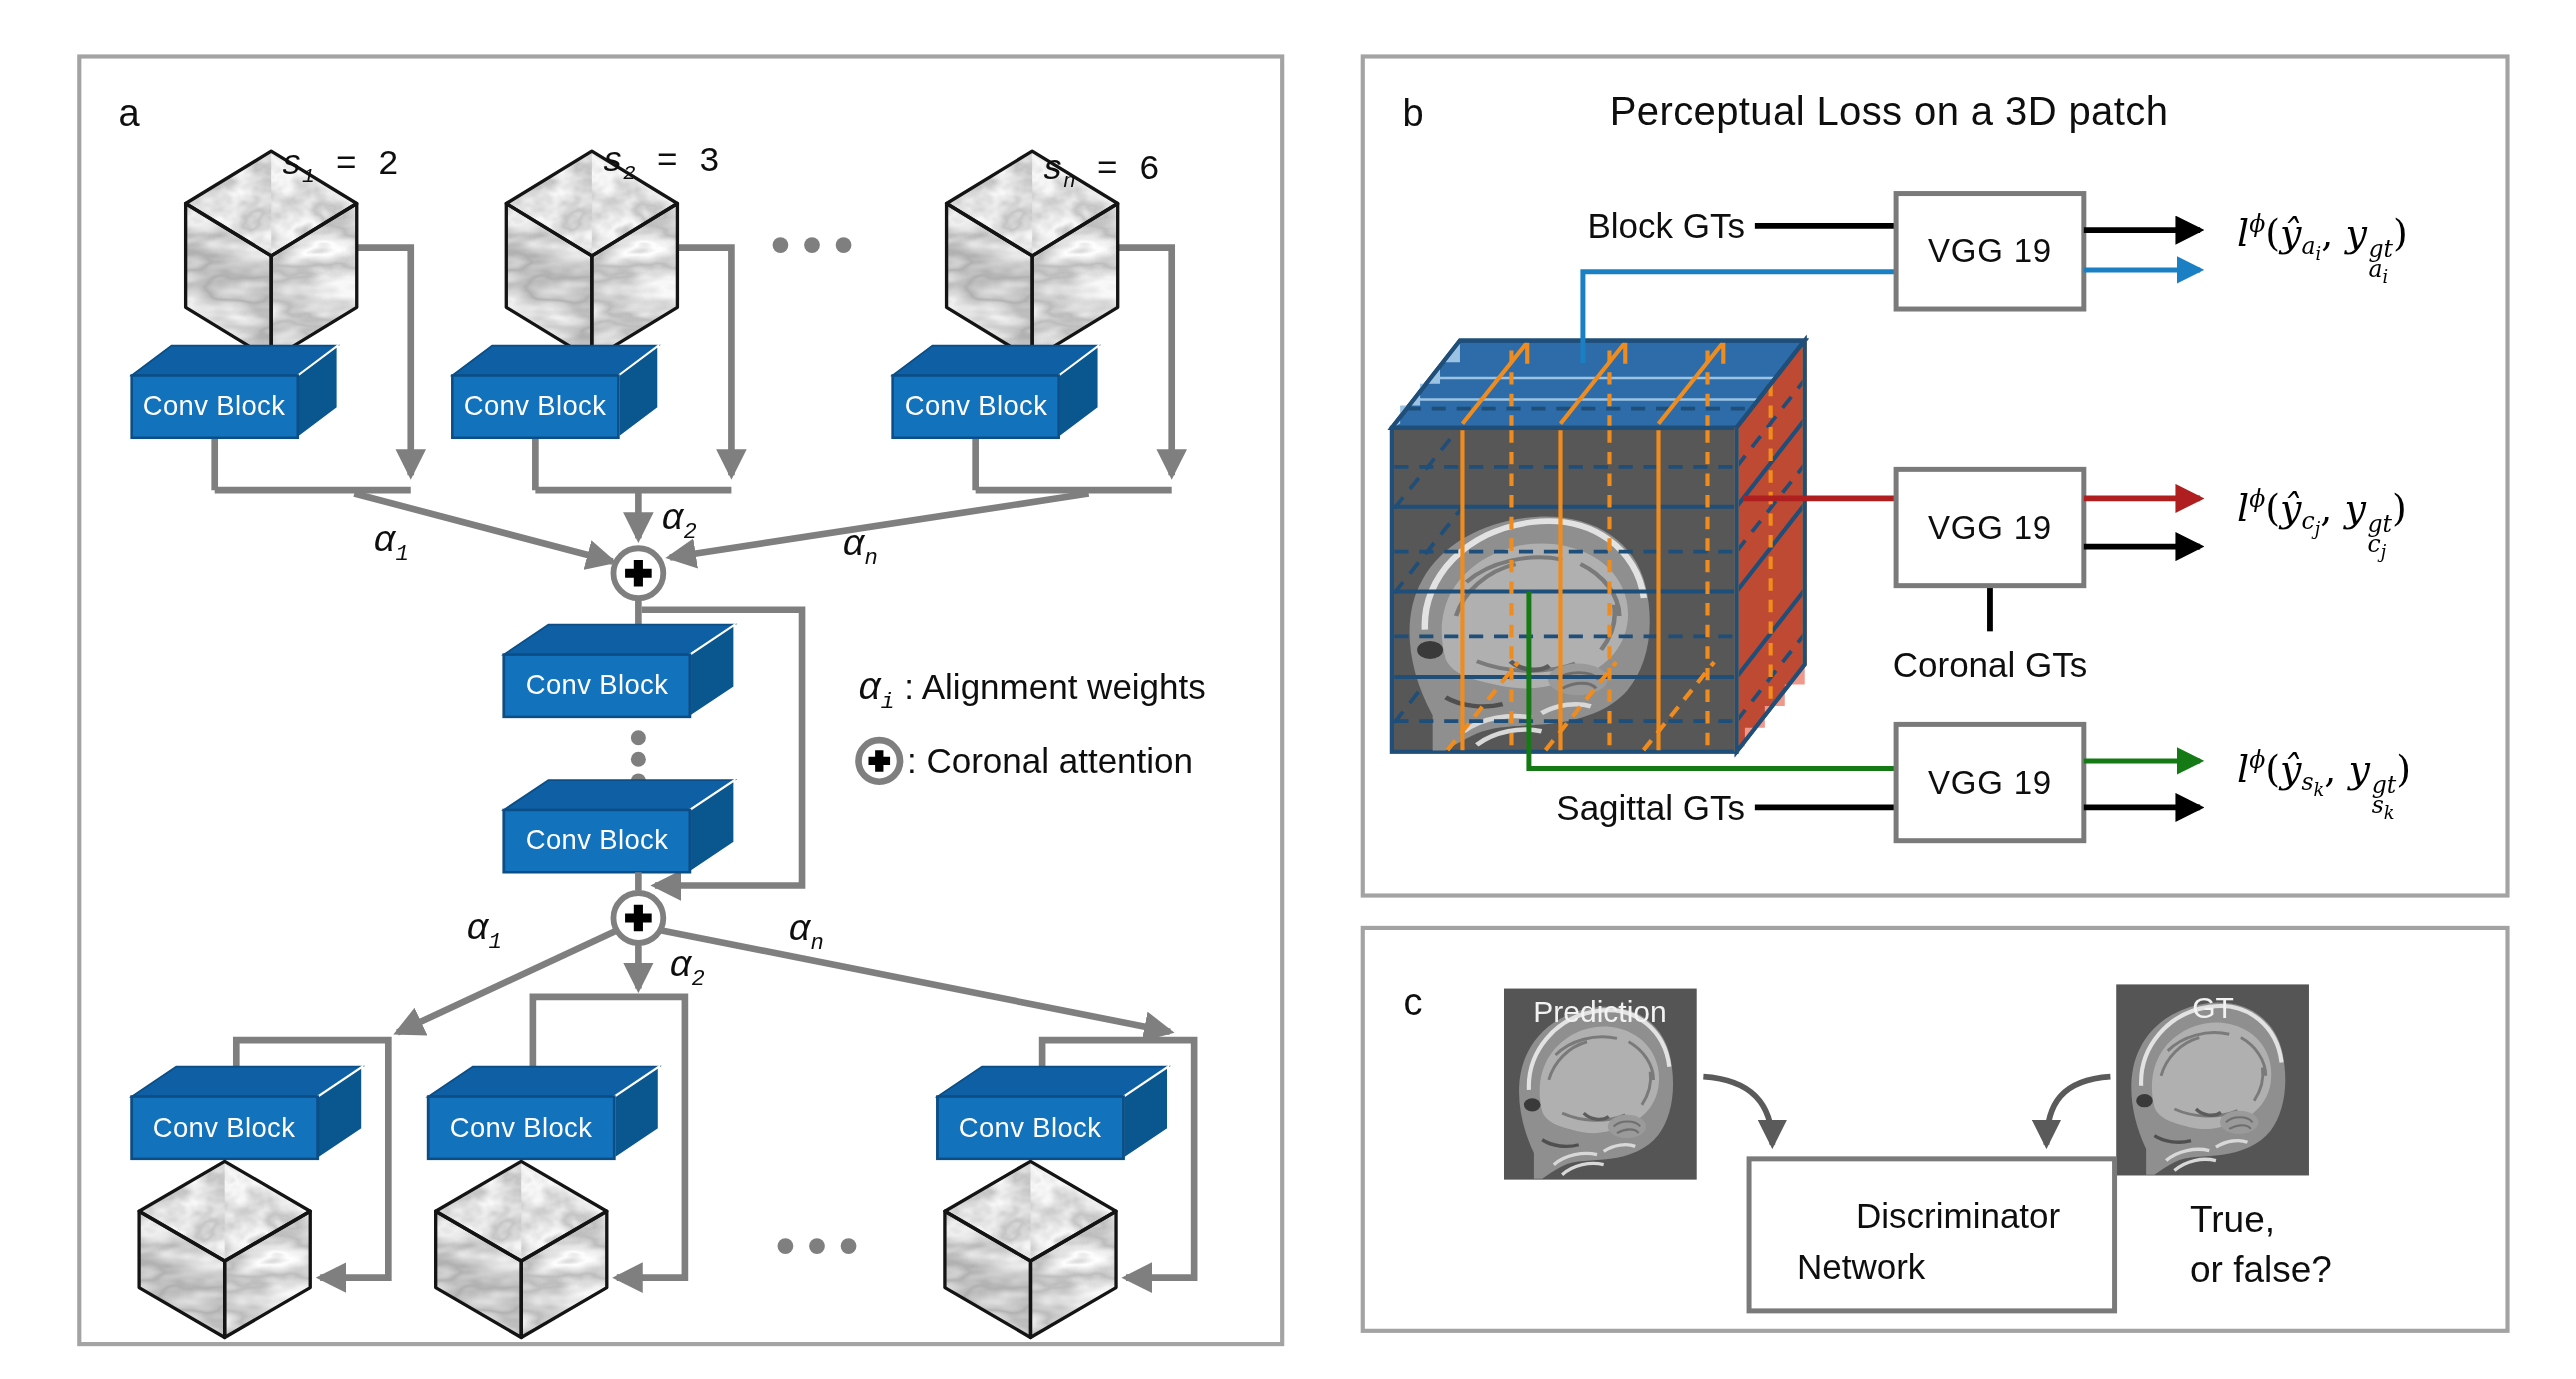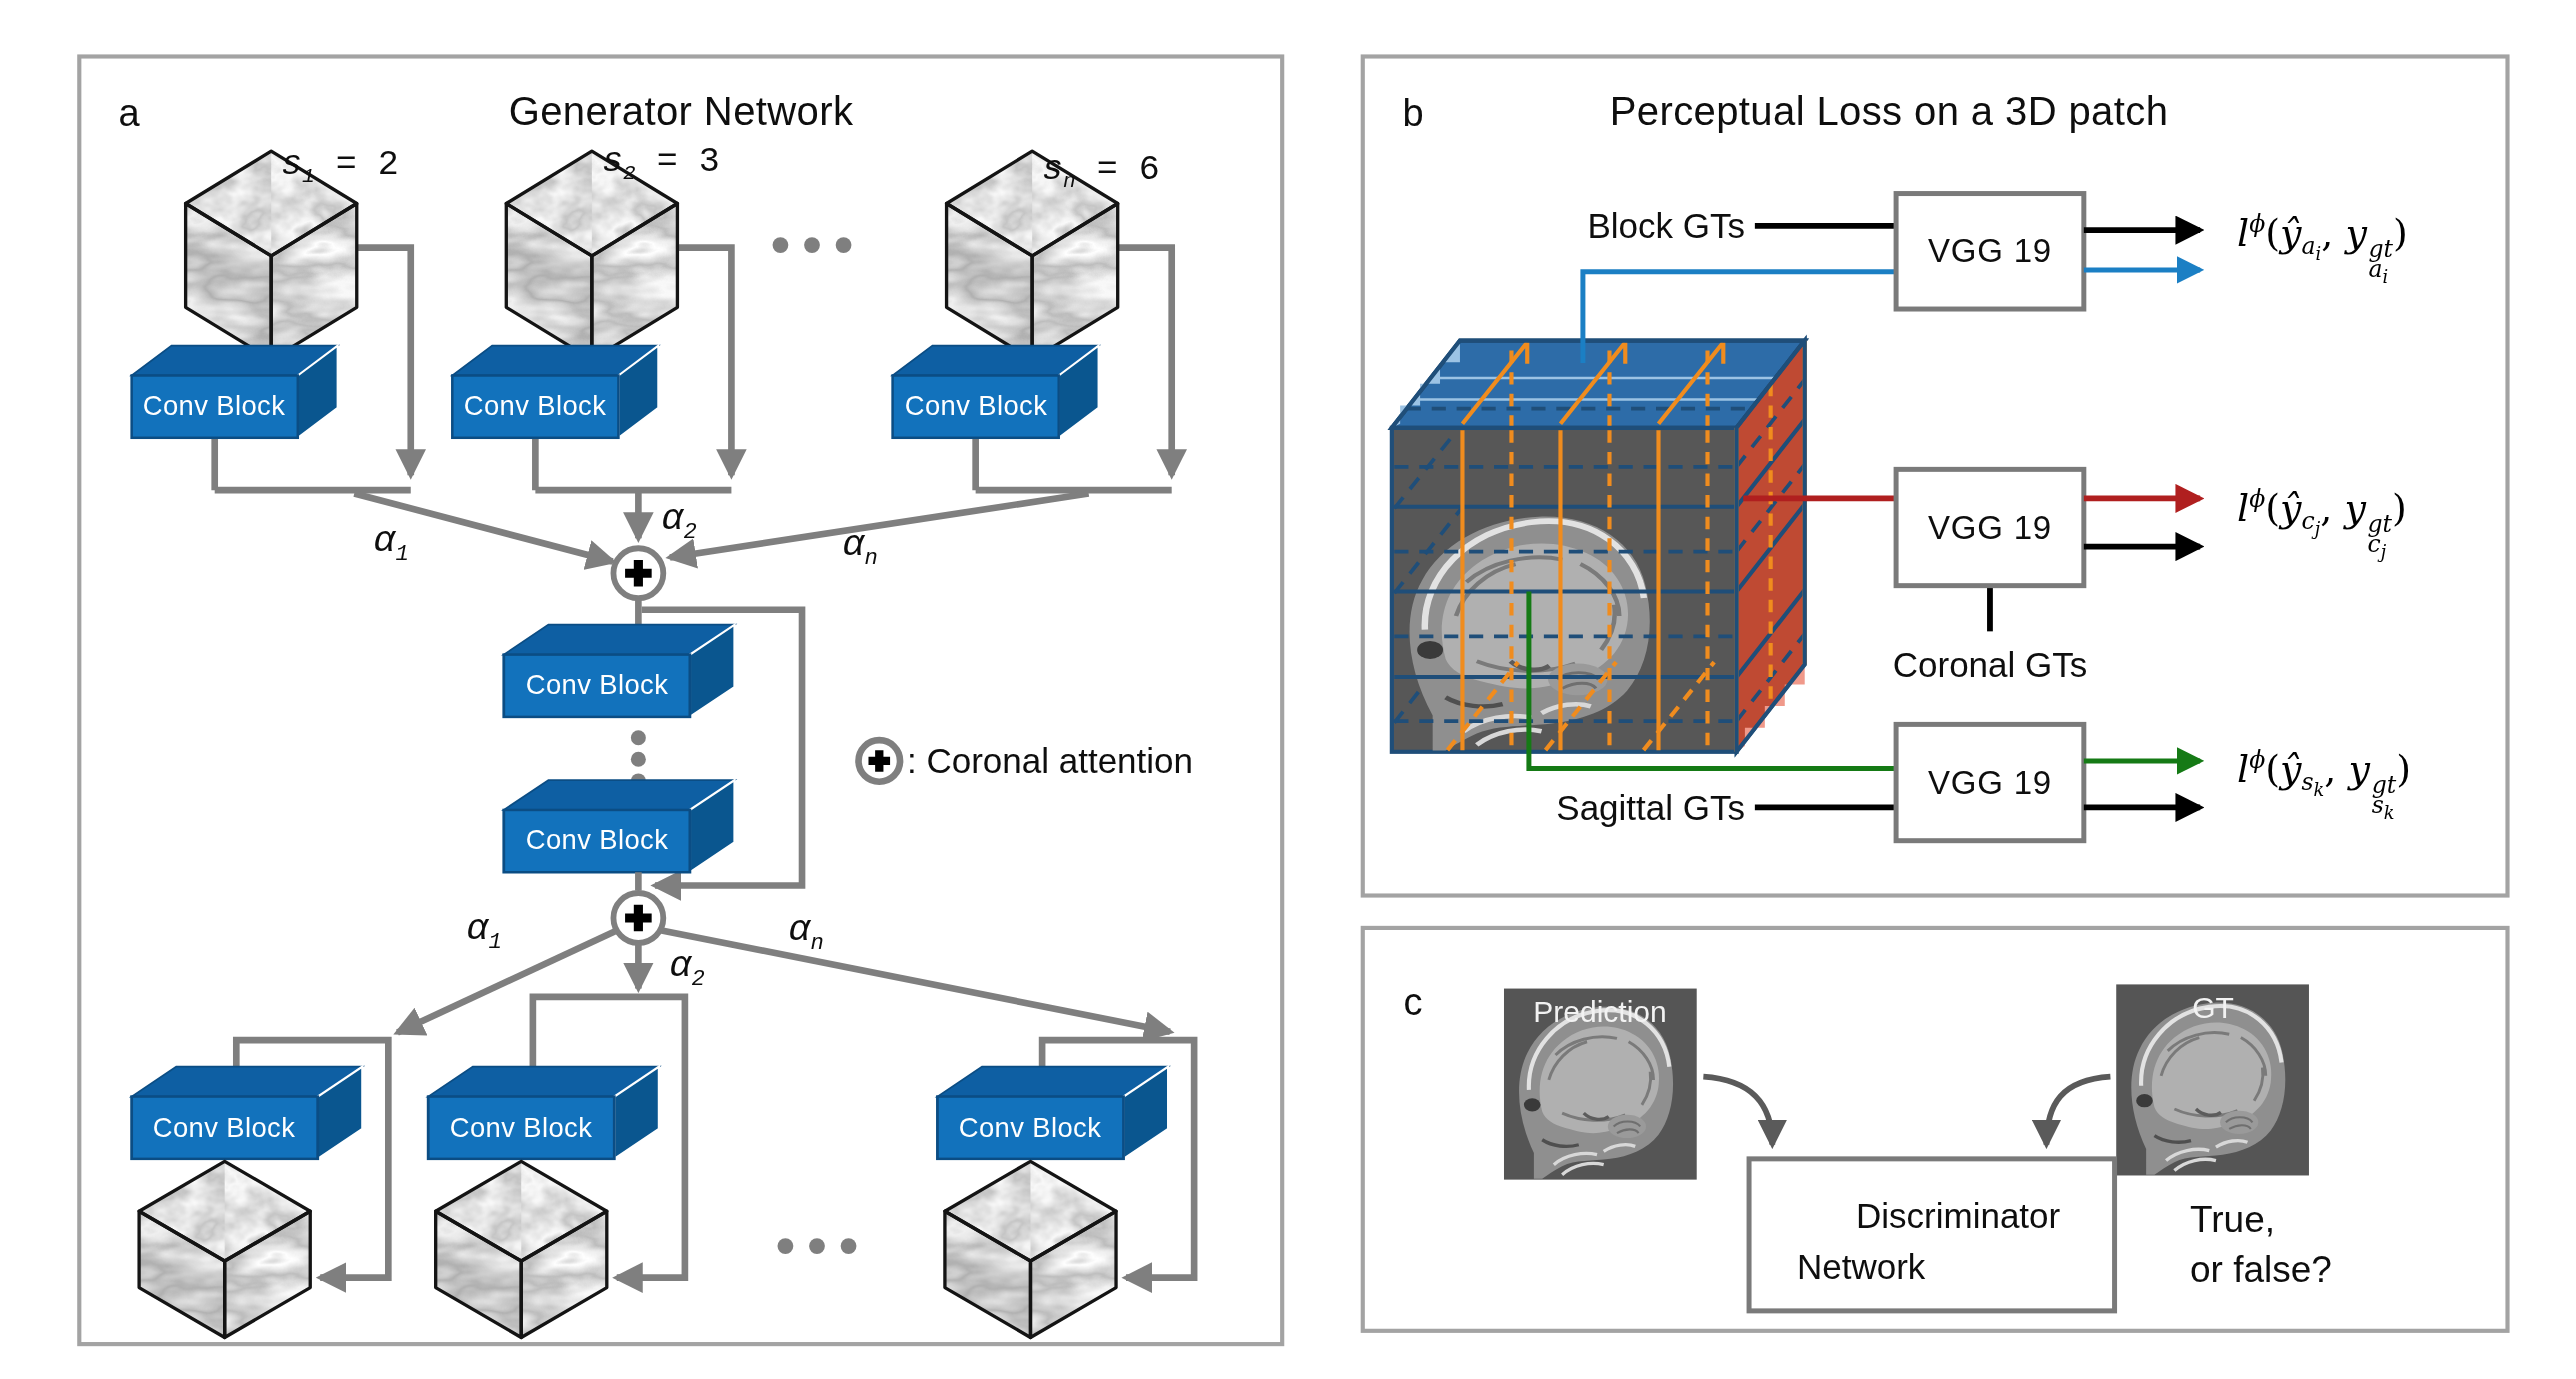--- a/index.html
+++ b/index.html
@@ -318,34 +318,34 @@
     <use href="#mri" transform="translate(2547,1185)"></use>
 
     <path d="M2050,1296 C2108,1300 2133,1328 2133,1378" class="lndark" marker-end="url(#mDark)"></path>
     <path d="M2540,1296 C2482,1300 2463,1328 2463,1378" class="lndark" marker-end="url(#mDark)"></path>
 
     <rect x="2105" y="1395" width="440" height="183" class="wbox"></rect>
   </g>
 </svg>
 
 <div class="t ctr panelletter" style="left:129px;top:114px">a</div>
-<div class="t ctr ptitle" style="left:681px;top:111px">Generator Network</div>
 
 <div class="t lft math slab" style="left:281px;top:168px"><i>s</i><sub>1</sub><span class="up"> = 2</span></div>
 <div class="t lft math slab" style="left:602px;top:165px"><i>s</i><sub>2</sub><span class="up"> = 3</span></div>
 <div class="t lft math slab" style="left:1042px;top:173px"><i>s</i><sub>n</sub><span class="up"> = 6</span></div>
 
 <div class="t ctr math alab" style="left:391px;top:544px"><i>α</i><sub>1</sub></div>
 <div class="t ctr math alab" style="left:679px;top:522px"><i>α</i><sub>2</sub></div>
 <div class="t ctr math alab" style="left:860px;top:548px"><i>α</i><sub>n</sub></div>
 
 <div class="t ctr math alab" style="left:484px;top:932px"><i>α</i><sub>1</sub></div>
 <div class="t ctr math alab" style="left:687px;top:969px"><i>α</i><sub>2</sub></div>
 <div class="t ctr math alab" style="left:806px;top:933px"><i>α</i><sub>n</sub></div>
 
+<div class="t lft legend-line" style="left:858px;top:692px"><span class="math"><i>α</i><sub>i</sub></span><span> :  Alignment weights</span></div>
 <div class="t lft legend-line" style="left:907px;top:761px"><span> :  Coronal attention</span></div>
 
 <div class="t ctr cbl" style="left:214px;top:406px">Conv Block</div>
 <div class="t ctr cbl" style="left:535px;top:406px">Conv Block</div>
 <div class="t ctr cbl" style="left:976px;top:406px">Conv Block</div>
 <div class="t ctr cbl" style="left:597px;top:685px">Conv Block</div>
 <div class="t ctr cbl" style="left:597px;top:840px">Conv Block</div>
 <div class="t ctr cbl" style="left:224px;top:1128px">Conv Block</div>
 <div class="t ctr cbl" style="left:521px;top:1128px">Conv Block</div>
 <div class="t ctr cbl" style="left:1030px;top:1128px">Conv Block</div>

